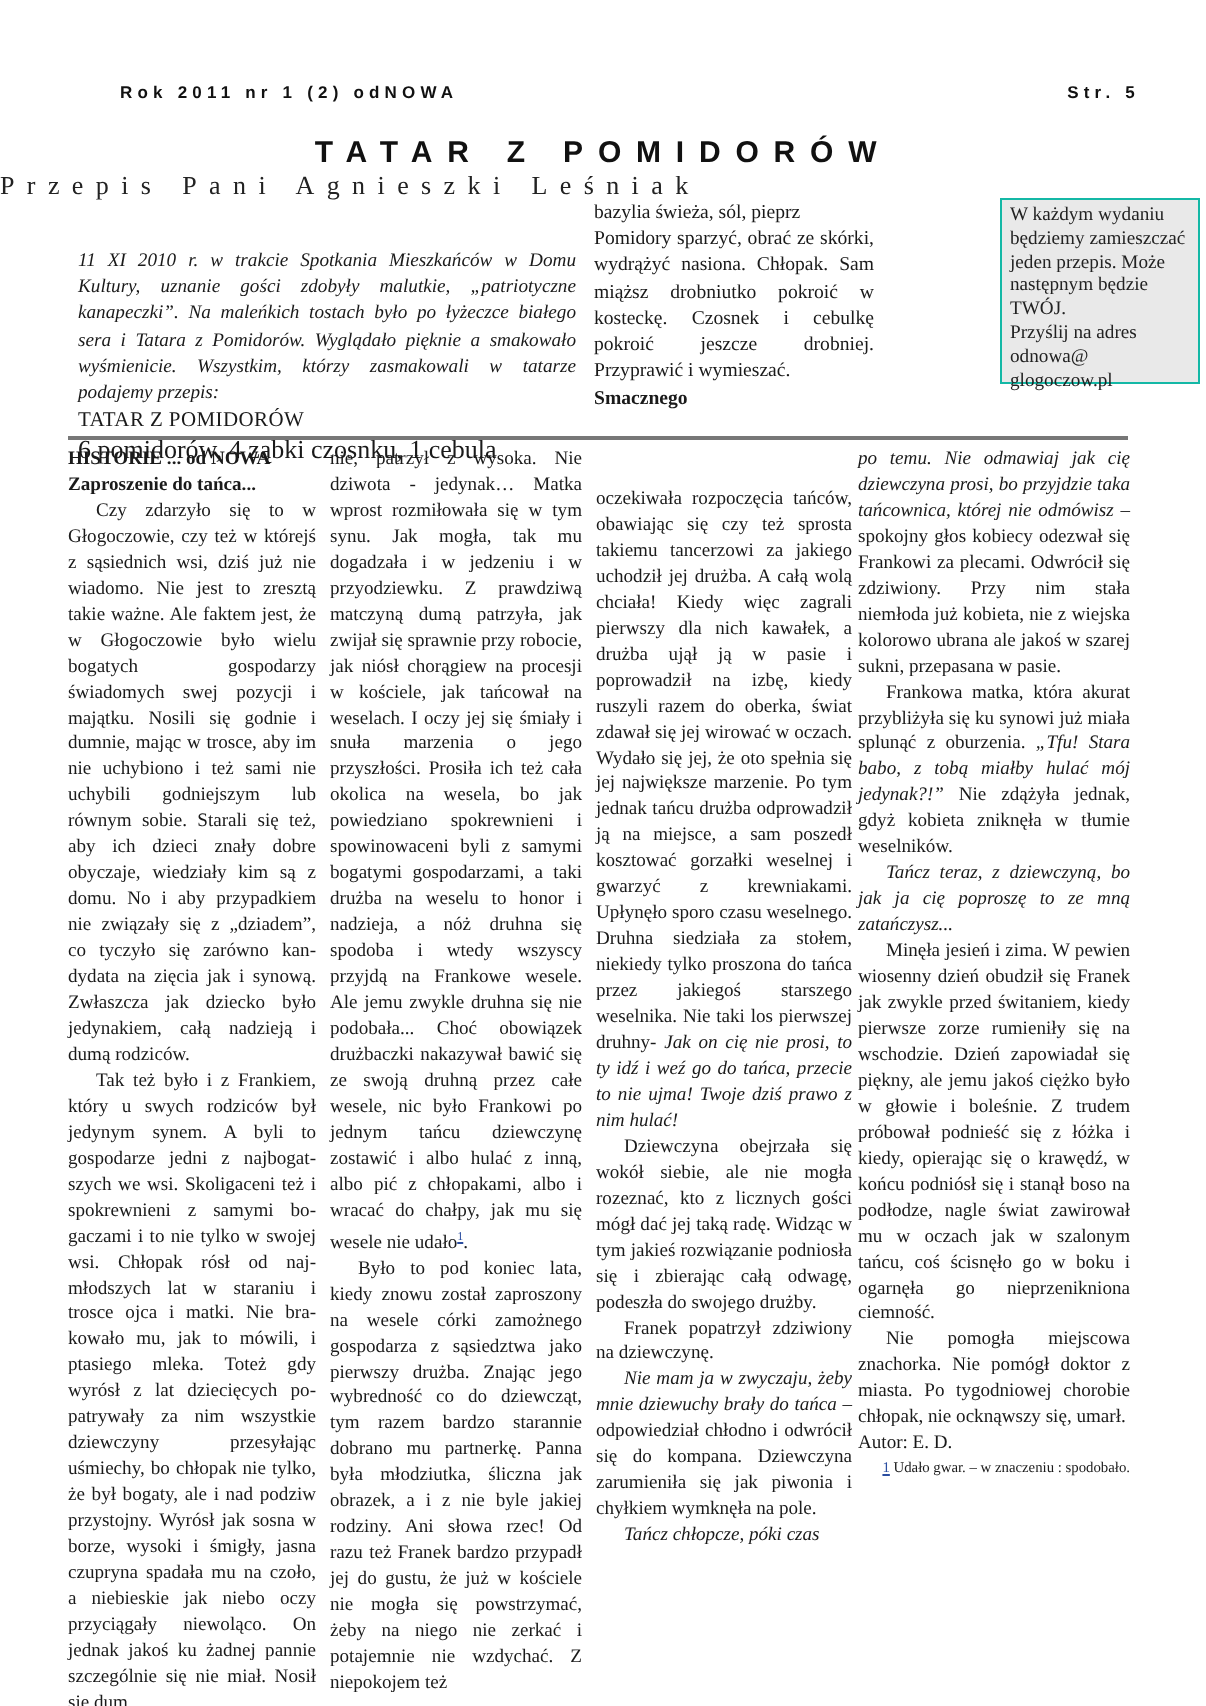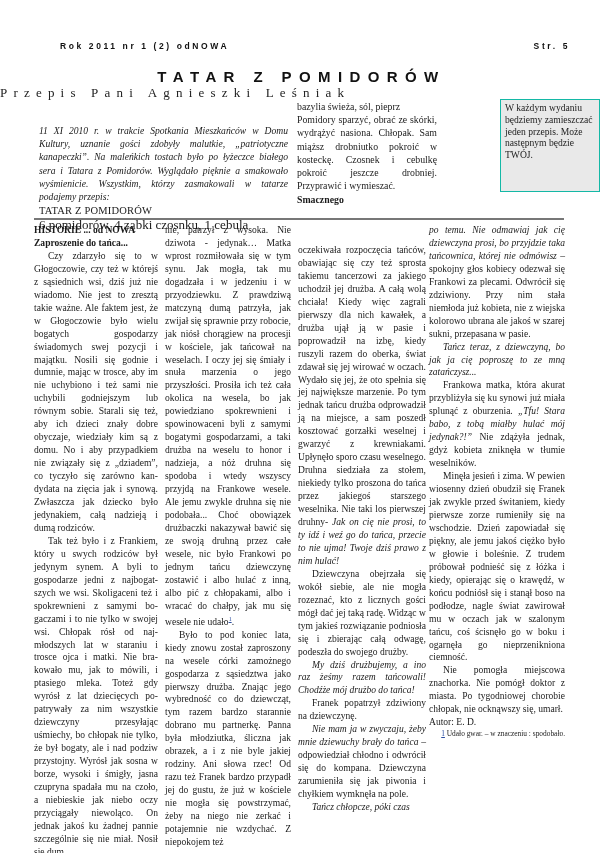--- a/index.html
+++ b/index.html
@@ -57,46 +57,46 @@
 </div>
 
 <div class="recipe">
   <div>bazylia świeża, sól, pieprz</div>
   <div>Pomidory sparzyć, obrać ze skórki, wydrążyć nasiona. Chłopak. Sam miąższ drobniutko pokroić w kostec­kę. Czosnek i cebulkę pokroić jeszcze drobniej. Przyprawić i wymieszać.</div>
   <div class="b">Smacznego</div>
 </div>
 
 <div class="box">
   <div>W każdym wydaniu będziemy zamieszczać jeden przepis. Może następnym będzie TWÓJ.</div>
+  <div>Przyślij na adres odnowa@ glogoczow.pl</div>
 </div>
 
 <div class="rule"></div>
 
 <div class="col c1">
   <p class="b">HISTORIE ... od NOWA</p>
   <p class="b">Zaproszenie do tańca...</p>
   <p class="ind">Czy zdarzyło się to w Głogoczowie, czy też w któ­rejś z sąsiednich wsi, dziś już nie wiadomo. Nie jest to zresztą takie ważne. Ale fak­tem jest, że w Głogoczowie było wielu bogatych gospoda­rzy świadomych swej pozycji i majątku. Nosili się godnie i dumnie, mając w trosce, aby im nie uchybiono i też sami nie uchybili godniejszym lub równym sobie. Starali się też, aby ich dzieci znały dobre obyczaje, wiedziały kim są z domu. No i aby przypadkiem nie związały się z „dziadem”, co tyczyło się zarówno kan­dydata na zięcia jak i synową. Zwłaszcza jak dziecko było jedynakiem, całą nadzieją i dumą rodziców.</p>
   <p class="ind">Tak też było i z Frankiem, który u swych rodziców był jedynym synem. A byli to gospodarze jedni z najbogat­szych we wsi. Skoligaceni też i spokrewnieni z samymi bo­gaczami i to nie tylko w swo­jej wsi. Chłopak rósł od naj­młodszych lat w staraniu i trosce ojca i matki. Nie bra­kowało mu, jak to mówili, i ptasiego mleka. Toteż gdy wyrósł z lat dziecięcych po­patrywały za nim wszystkie dziewczyny przesyłając uśmiechy, bo chłopak nie tylko, że był bogaty, ale i nad podziw przystojny. Wyrósł jak sosna w borze, wysoki i śmigły, jasna czupryna spada­ła mu na czoło, a niebieskie jak niebo oczy przyciągały niewoląco. On jednak jakoś ku żadnej pannie szczególnie się nie miał. Nosił się dum­</p>
 </div>
 
 <div class="col c2">
   <p><span>nie, patrzył z wysoka. Nie dziwota - jedynak… Matka wprost rozmiłowała się w tym synu. Jak mogła, tak mu dogadzała i w jedzeniu i w przyodziewku. Z prawdziwą matczyną dumą patrzyła, jak zwijał się sprawnie przy robo­cie, jak niósł chorągiew na procesji w kościele, jak tań­cował na weselach. I oczy jej się śmiały i snuła marzenia o jego przyszłości. Prosiła ich też cała okolica na wesela, bo jak powiedziano spokrewnie­ni i spowinowaceni byli z samymi bogatymi gospoda­rzami, a taki drużba na wese­lu to honor i nadzieja, a nóż druhna się spodoba i wtedy wszyscy przyjdą na Frankowe wesele. Ale jemu zwykle druhna się nie podobała... Choć obowiązek drużbaczki nakazywał bawić się ze swoją druhną przez całe wesele, nic było Frankowi po jednym tańcu dziewczynę zostawić i albo hulać z inną, albo pić z chłopakami, albo i wracać do chałpy, jak mu się wesele nie udało</span><span class="sup">1</span><span>.</span></p>
   <p class="ind">Było to pod koniec lata, kiedy znowu został zaproszo­ny na wesele córki zamożne­go gospodarza z sąsiedztwa jako pierwszy drużba. Znając jego wybredność co do dziewcząt, tym razem bardzo starannie dobrano mu partner­kę. Panna była młodziutka, śliczna jak obrazek, a i z nie byle jakiej rodziny. Ani słowa rzec! Od razu też Franek bar­dzo przypadł jej do gustu, że już w kościele nie mogła się powstrzymać, żeby na niego nie zerkać i potajemnie nie wzdychać. Z niepokojem też</p>
 </div>
 
 <div class="col c3">
   <p><span>oczekiwała rozpoczęcia tań­ców, obawiając się czy też sprosta takiemu tancerzowi za jakiego uchodził jej drużba. A całą wolą chciała! Kiedy więc zagrali pierwszy dla nich ka­wałek, a drużba ujął ją w pa­sie i poprowadził na izbę, kiedy ruszyli razem do ober­ka, świat zdawał się jej wiro­wać w oczach. Wydało się jej, że oto spełnia się jej naj­większe marzenie. Po tym jednak tańcu drużba odpro­wadził ją na miejsce, a sam poszedł kosztować gorzałki weselnej i gwarzyć z krew­niakami. Upłynęło sporo cza­su weselnego. Druhna sie­działa za stołem, niekiedy tylko proszona do tańca przez jakiegoś starszego weselnika. Nie taki los pierwszej druhny-</span> <span class="it">Jak on cię nie prosi, to ty idź i weź go do tańca, przecie to nie ujma! Twoje dziś prawo z nim hulać!</span></p>
   <p class="ind">Dziewczyna obejrzała się wokół siebie, ale nie mogła rozeznać, kto z licznych gości mógł dać jej taką radę. Wi­dząc w tym jakieś rozwiąza­nie podniosła się i zbierając całą odwagę, podeszła do swojego drużby.</p>
-  <p class="ind it">My dziś drużbujemy, a ino raz żeśmy razem tańcowali! Chodźże mój drużbo do tań­ca!</p>
   <p class="ind">Franek popatrzył zdziwio­ny na dziewczynę.</p>
   <p class="ind"><span class="it">Nie mam ja w zwyczaju, żeby mnie dziewuchy brały do tańca</span><span> – odpowiedział chłodno i odwrócił się do kompana. Dziewczyna zarumieniła się jak piwonia i chyłkiem wy­mknęła na pole.</span></p>
   <p class="ind it">Tańcz chłopcze, póki czas</p>
 </div>
 
 <div class="col c4">
   <p><span class="it">po temu. Nie odmawiaj jak cię dziewczyna prosi, bo przyjdzie taka tańcownica, której nie odmówisz</span><span> – spokoj­ny głos kobiecy odezwał się Frankowi za plecami. Odwró­cił się zdziwiony. Przy nim stała niemłoda już kobieta, nie z wiejska kolorowo ubra­na ale jakoś w szarej sukni, przepasana w pasie.</span></p>
+  <p class="ind"><span>Frankowa matka, która akurat przybliżyła się ku sy­nowi już miała splunąć z obu­rzenia.</span><span class="it"> „Tfu! Stara babo, z tobą miałby hulać mój jedy­nak?!”</span><span> Nie zdążyła jednak, gdyż kobieta zniknęła w tłu­mie weselników.</span></p>
   <p class="ind it">Tańcz teraz, z dziewczyną, bo jak ja cię poproszę to ze mną zatańczysz...</p>
-  <p class="ind"><span>Frankowa matka, która akurat przybliżyła się ku sy­nowi już miała splunąć z obu­rzenia.</span><span class="it"> „Tfu! Stara babo, z tobą miałby hulać mój jedy­nak?!”</span><span> Nie zdążyła jednak, gdyż kobieta zniknęła w tłu­mie weselników.</span></p>
   <p class="ind">Minęła jesień i zima. W pewien wiosenny dzień obu­dził się Franek jak zwykle przed świtaniem, kiedy pierwsze zorze rumieniły się na wschodzie. Dzień zapo­wiadał się piękny, ale jemu jakoś ciężko było w głowie i boleśnie. Z trudem próbował podnieść się z łóżka i kiedy, opierając się o krawędź, w końcu podniósł się i stanął boso na podłodze, nagle świat zawirował mu w oczach jak w szalonym tańcu, coś ścisnę­ło go w boku i ogarnęła go nieprzenikniona ciemność.</p>
   <p class="ind">Nie pomogła miejscowa znachorka. Nie pomógł dok­tor z miasta. Po tygodniowej chorobie chłopak, nie ock­nąwszy się, umarł.</p>
   <p class="author">Autor: E. D.</p>
   <p class="fn"><span class="n">1</span><span> Udało gwar. – w znaczeniu : spodobało.</span></p>
 </div>
 
 </body></html>

